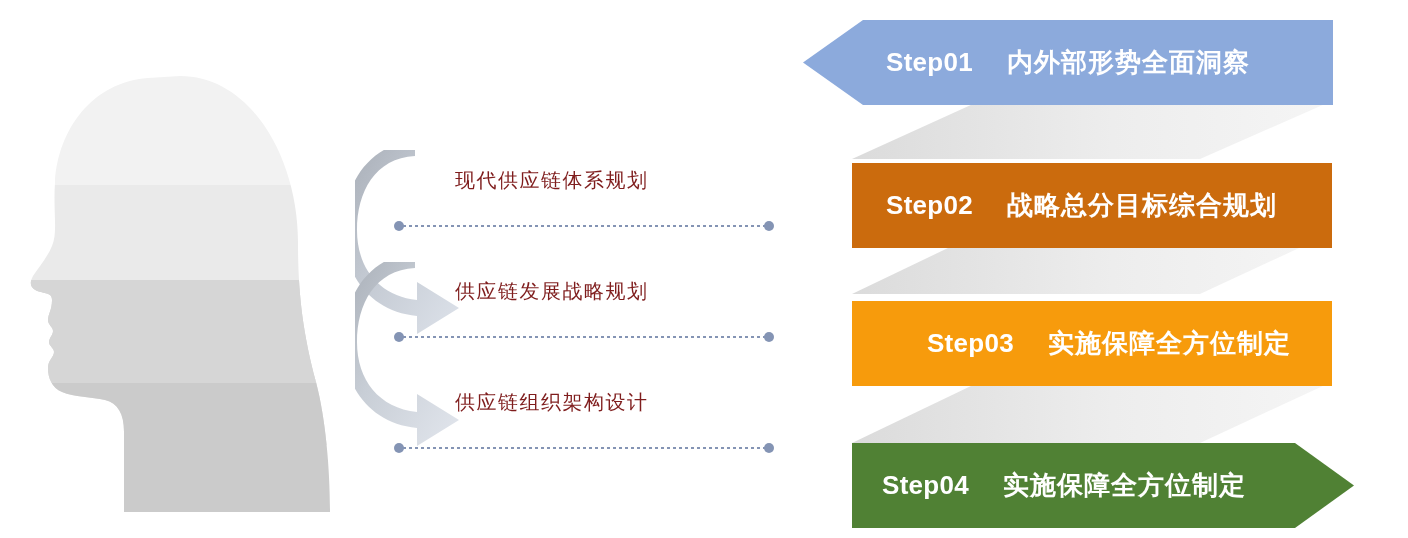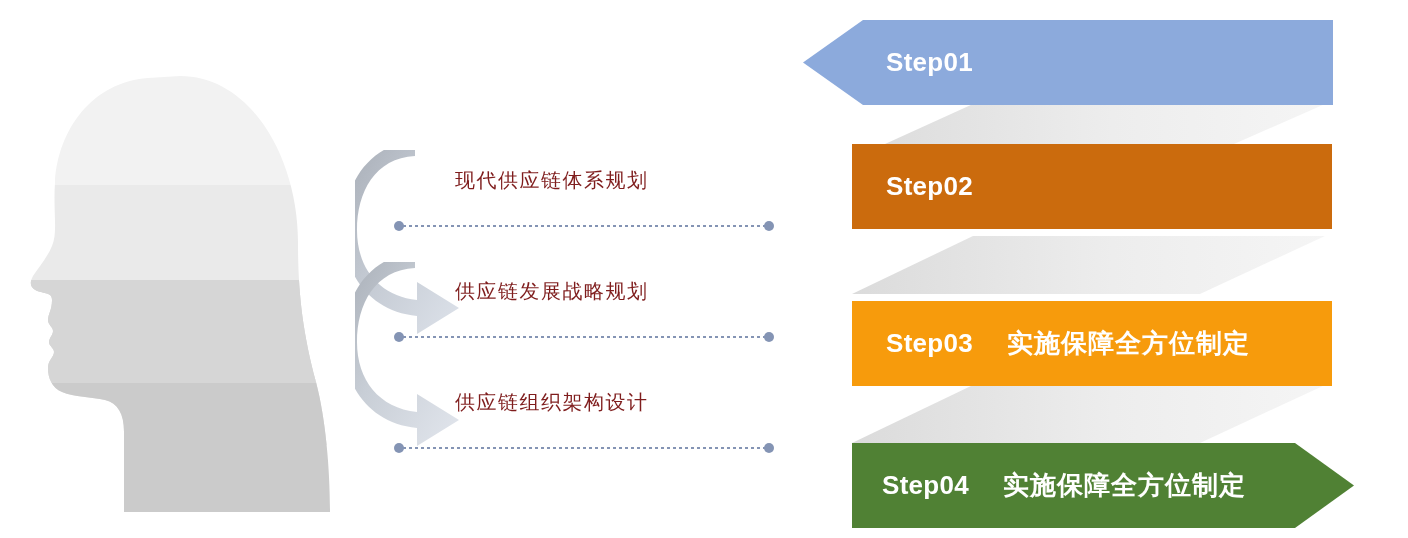--- a/index.html
+++ b/index.html
@@ -117,31 +117,32 @@
   #step-banner-1 {
     left: 8px;  top: 20px;
     width: 530px; height: 85px;
     background: #8CAADC;
     clip-path: polygon(60px 0, 100% 0, 100% 100%, 60px 100%, 0 50%);
     padding-left: 83px;
     text-align: center;
   }
   
   #step-banner-2 {
-    left: 57px; top: 144px;
+    left: 57px; top: 163px;
     width: 480px; height: 85px;
     background: #CB6B0D;
     padding-left: 34px;
   }
   
   #step-banner-3 {
     left: 57px; top: 301px;
     width: 480px; height: 85px;
     background: #F79B0C;
     padding-left: 34px;
+    justify-content: center;
   }
   
   #step-banner-4 {
     left: 57px; top: 443px;
     width: 502px; height: 85px;
     background: #508134;
     clip-path: polygon(0 0, 443px 0, 100% 50%, 443px 100%, 0 100%);
     padding-left: 30px;
   }
   .step-gap { width: 34px; flex: 0 0 34px; }
@@ -279,25 +280,27 @@
           <stop offset="55%" stop-color="#EDEDED"></stop>
           <stop offset="100%" stop-color="#F5F5F5"></stop>
         </linearGradient>
       </defs>
       <polygon points="178,0 530,0 405,58 57,58" fill="url(#ribGrad3)"></polygon>
     </svg>
 
     <div class="step-banner" id="step-banner-1">
       <span class="step-number">Step01</span>
       <span class="step-gap"></span>
+      <span class="step-title">内外部形势全面洞察</span>
     </div>
 
     <div class="step-banner" id="step-banner-2">
       <span class="step-number">Step02</span>
       <span class="step-gap"></span>
+      <span class="step-title">战略总分目标综合规划</span>
     </div>
 
     <div class="step-banner" id="step-banner-3">
       <span class="step-number">Step03</span>
       <span class="step-gap"></span>
       <span class="step-title">实施保障全方位制定</span>
     </div>
 
     <div class="step-banner" id="step-banner-4">
       <span class="step-number">Step04</span>

